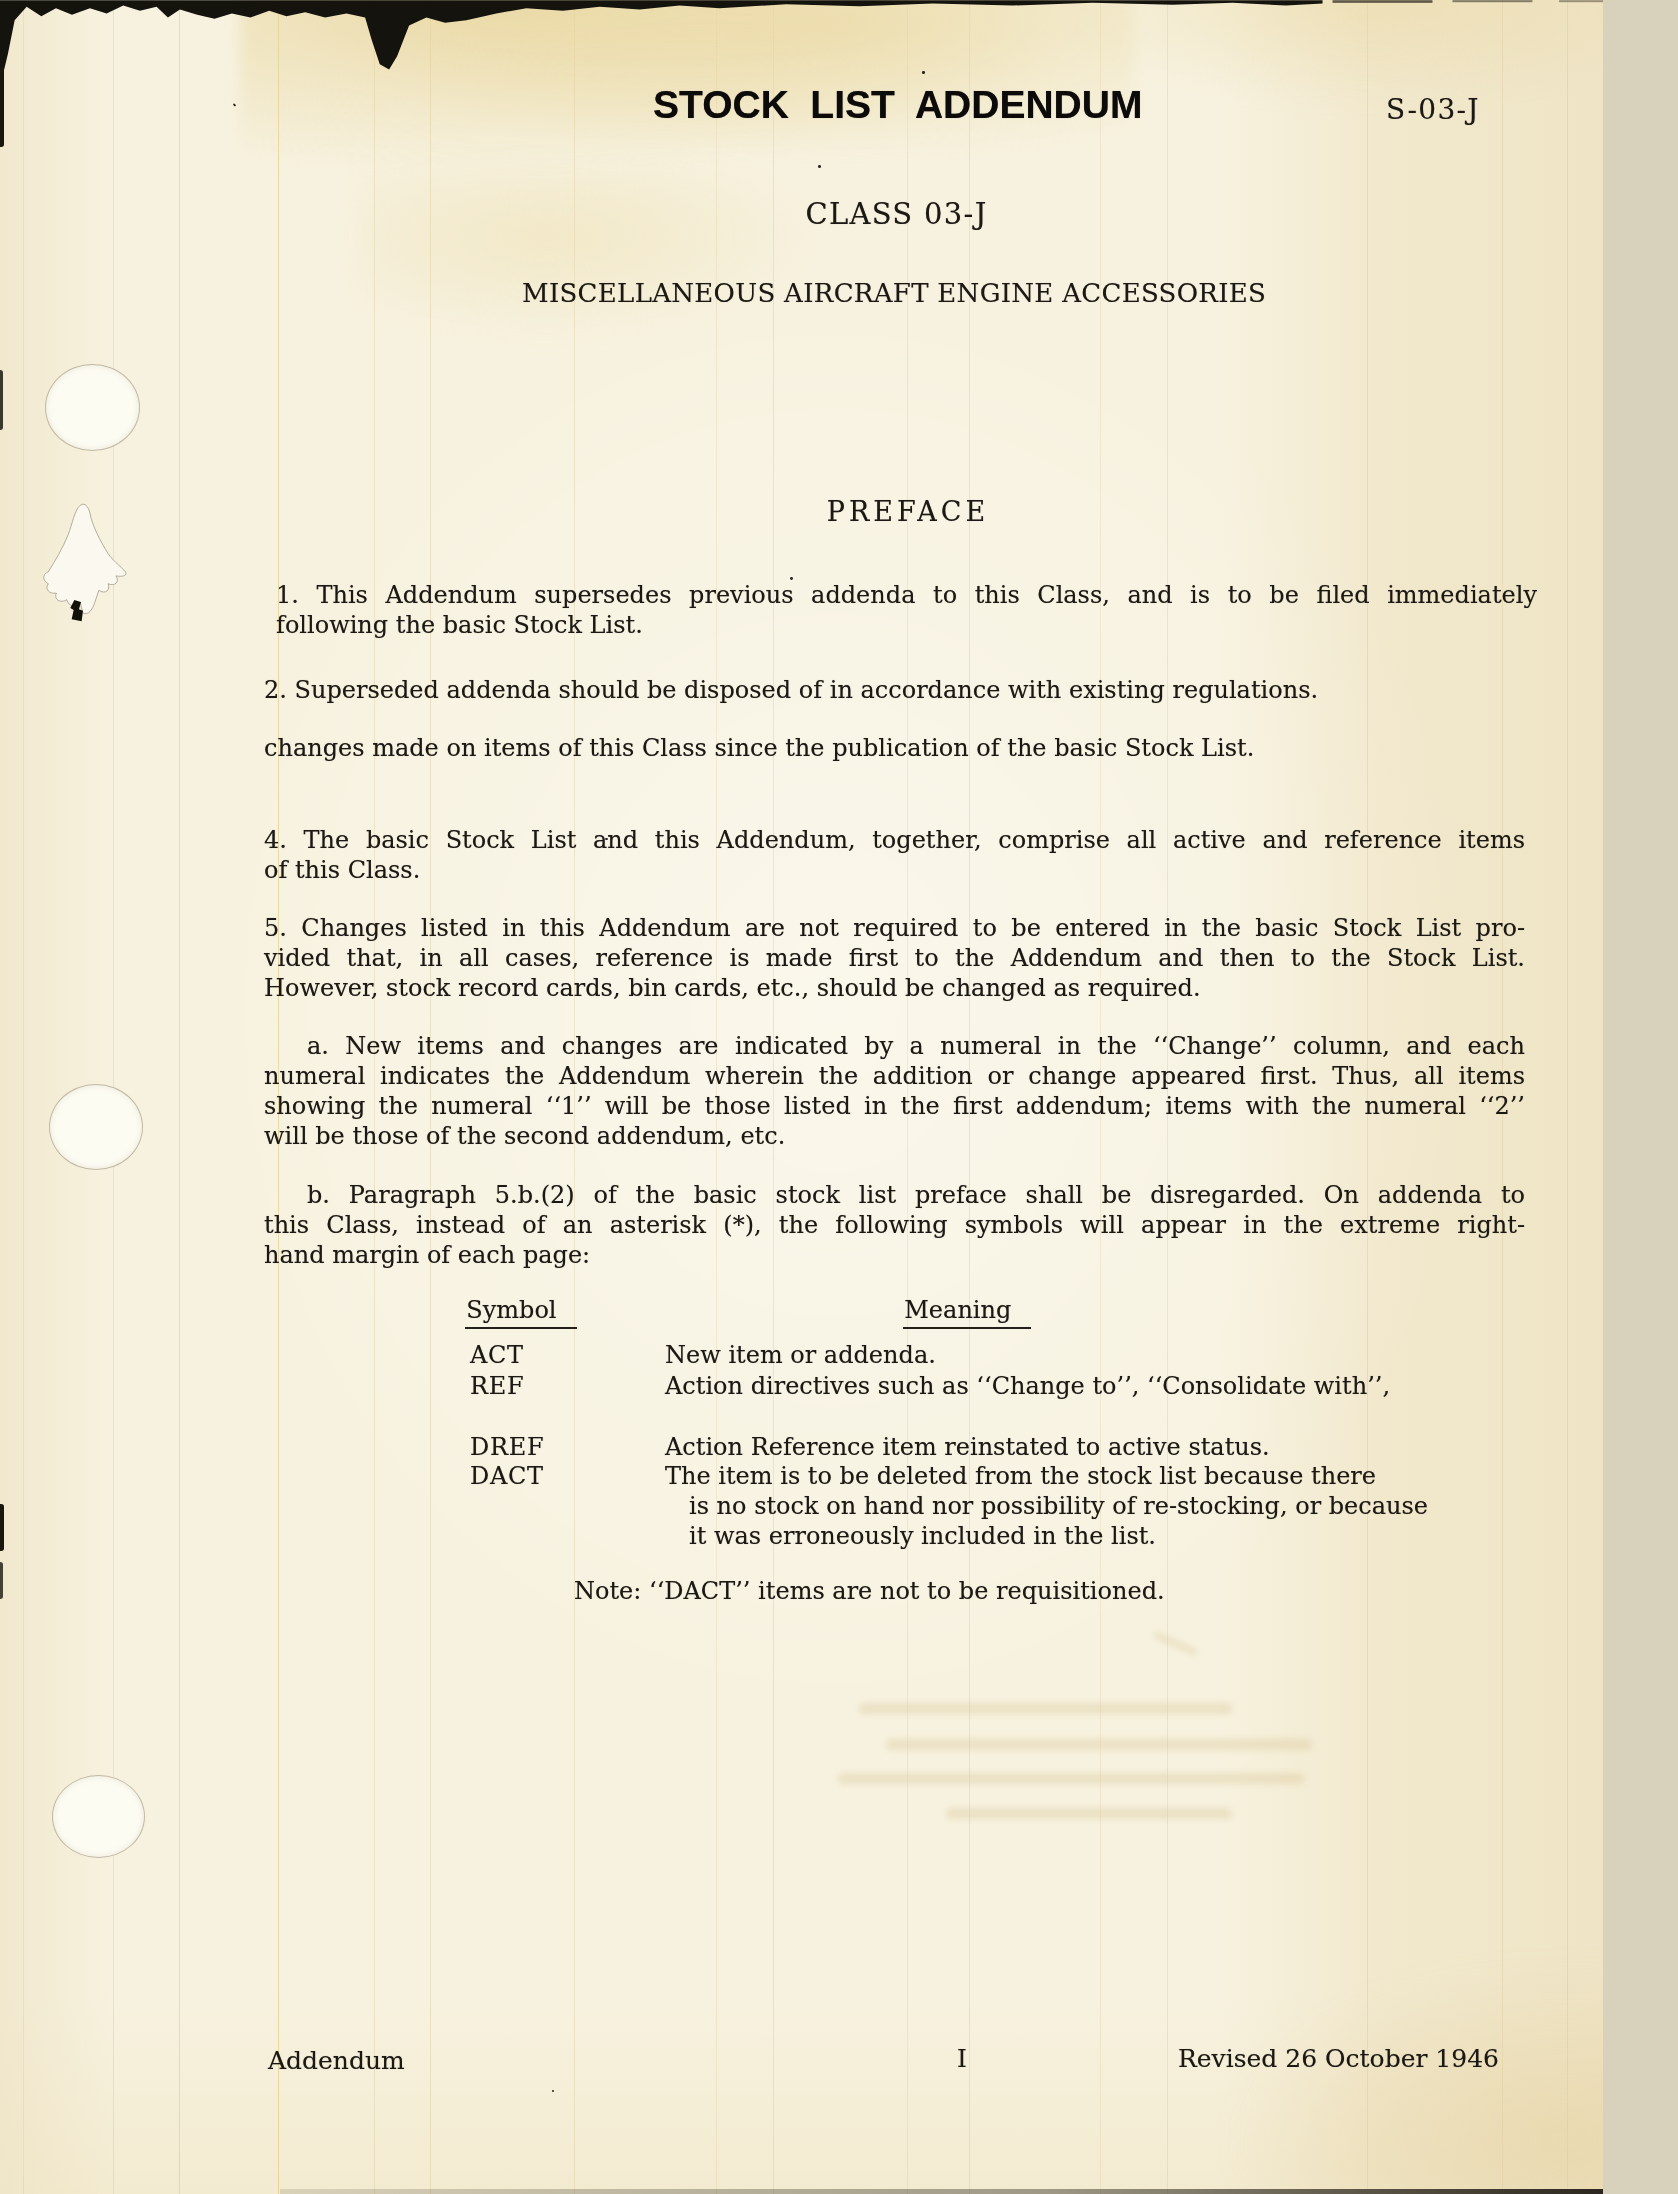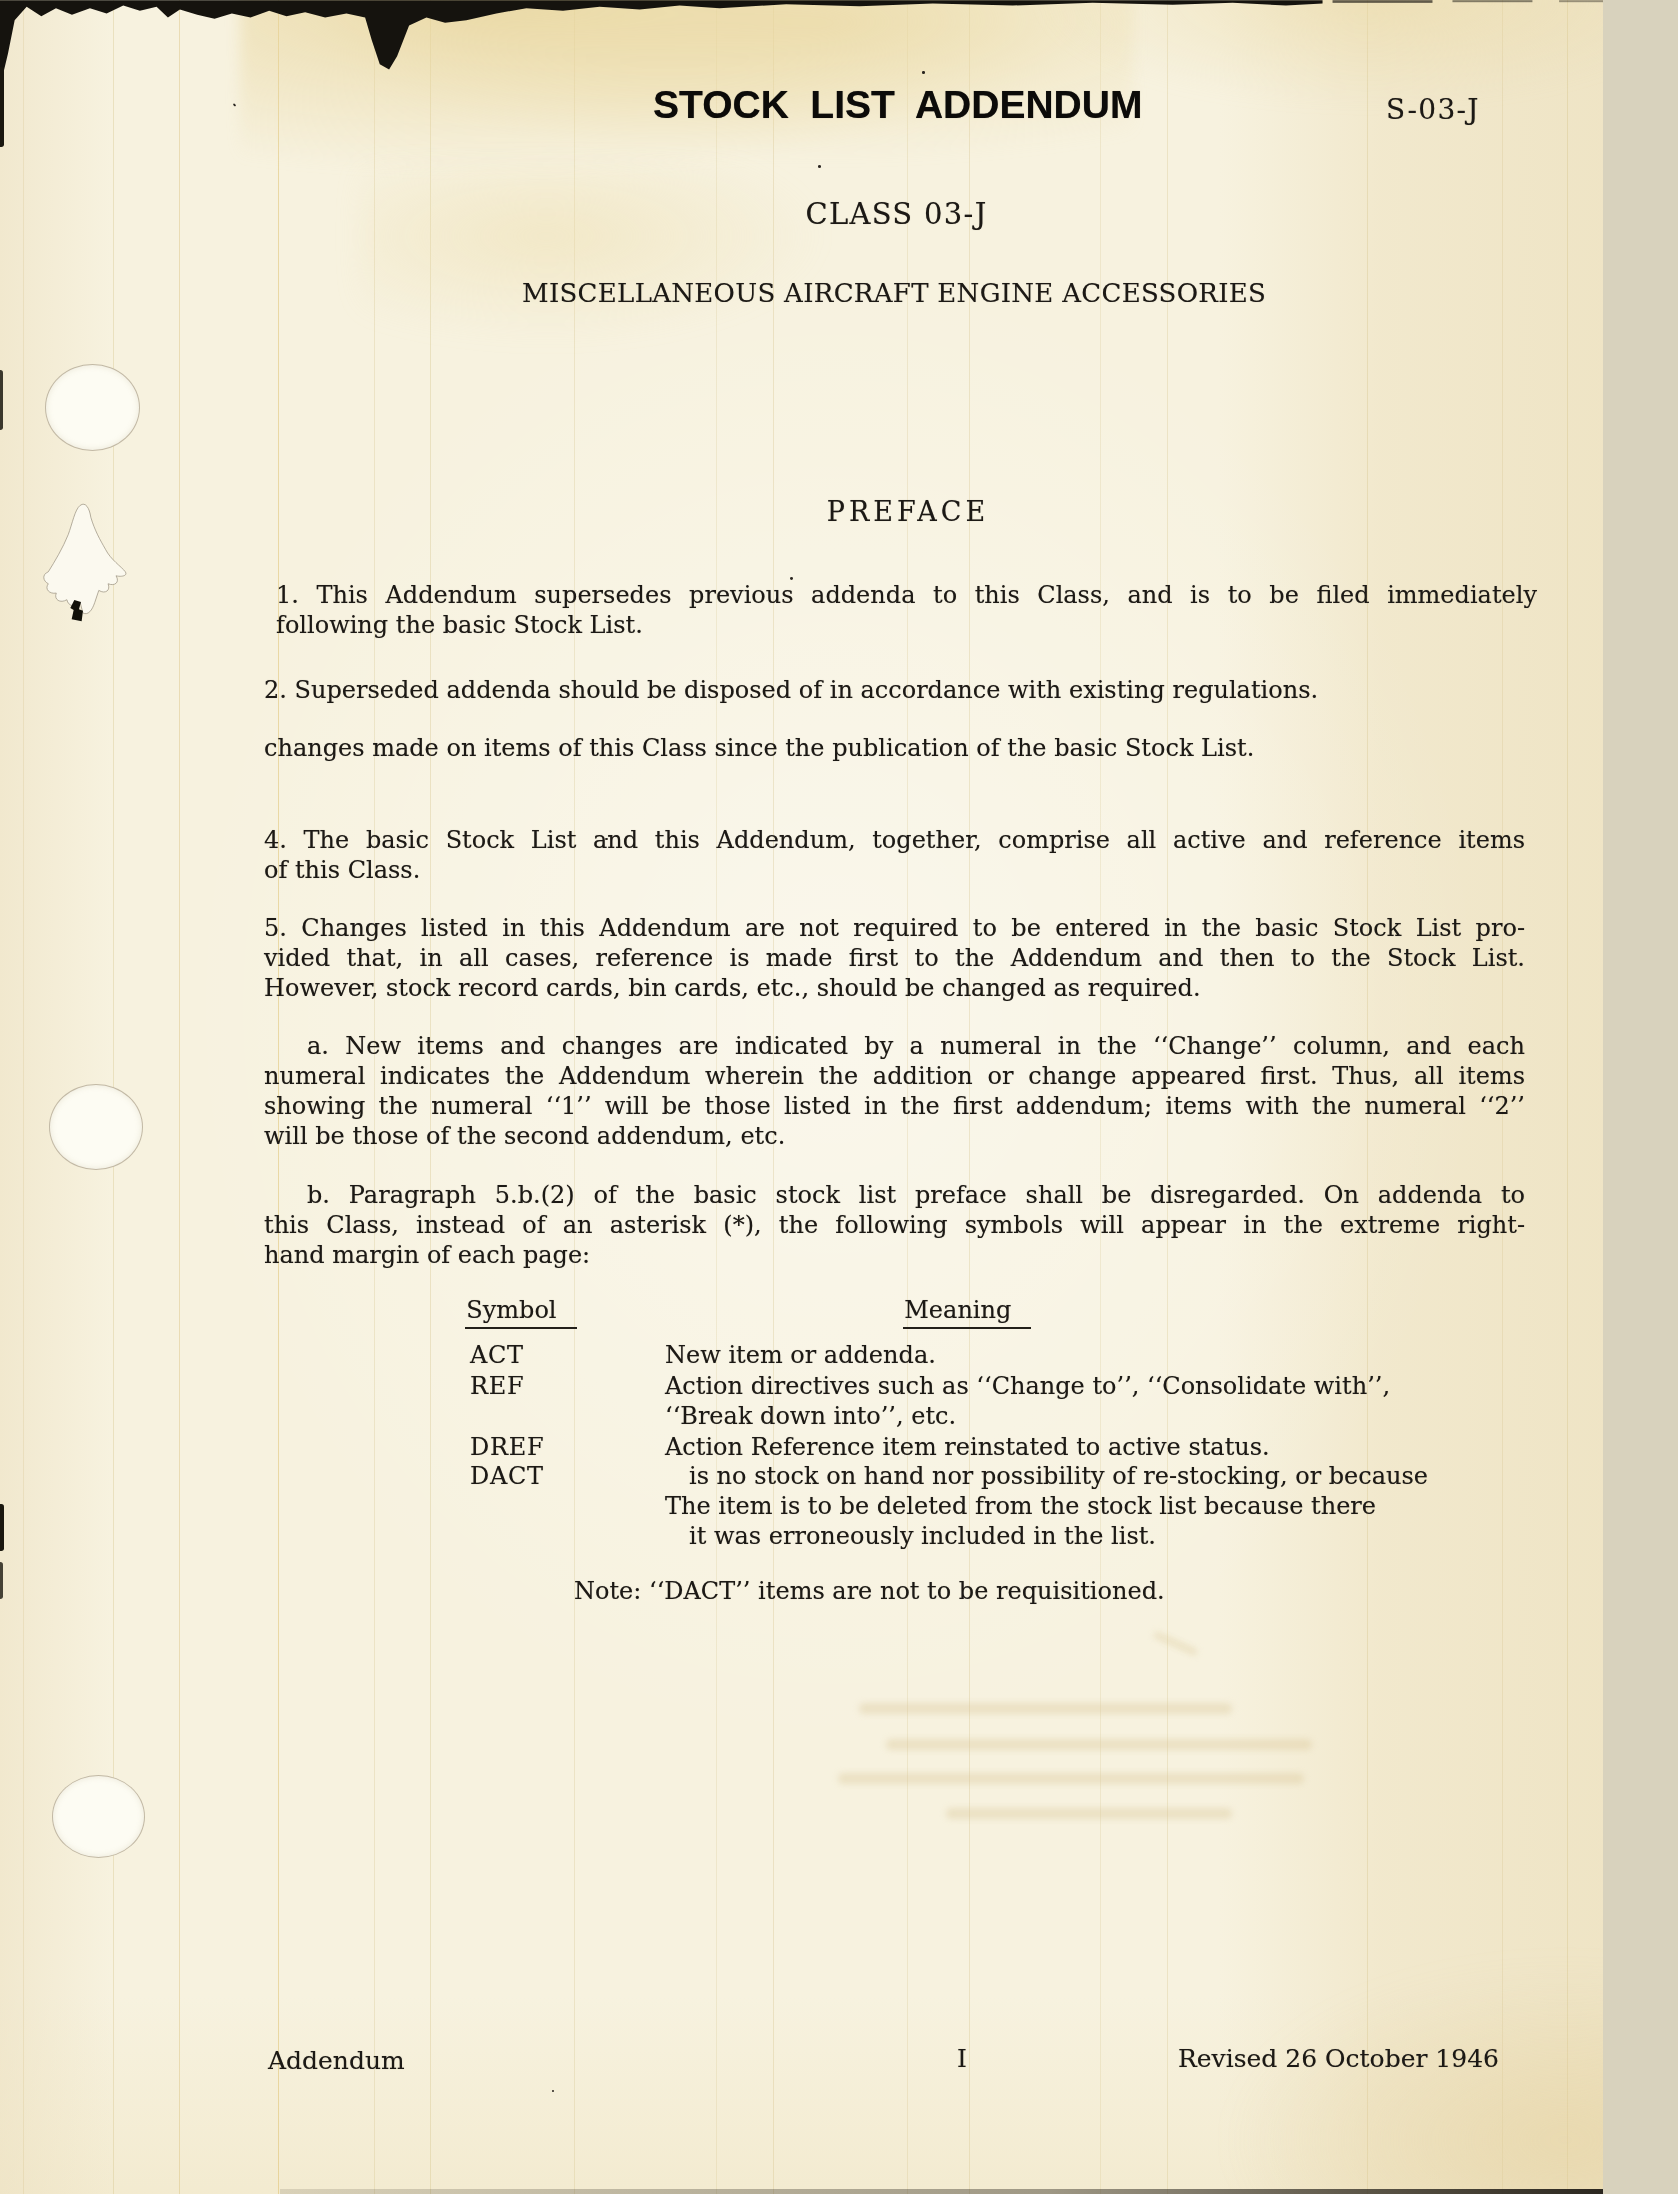--- a/index.html
+++ b/index.html
@@ -154,34 +154,33 @@
   <div>
     <div class="abs ink sym" style="left:470px;top:1340px;">ACT</div>
     <div class="abs ink meaning-block no-just" style="left:665px;top:1340px;">
         <div class="tline">New item or addenda.</div>
       </div>
   </div>
   <div>
     <div class="abs ink sym" style="left:470px;top:1371px;">REF</div>
     <div class="abs ink meaning-block no-just" style="left:665px;top:1371px;">
         <div class="tline jfull">Action directives such as ‘‘Change to’’, ‘‘Consolidate with’’,</div>
-        <div class="tline">‘‘Break down into’’, etc.</div>
       </div>
   </div>
   <div>
     <div class="abs ink sym" style="left:470px;top:1432px;">DREF</div>
     <div class="abs ink meaning-block no-just" style="left:665px;top:1432px;">
         <div class="tline">Action Reference item reinstated to active status.</div>
       </div>
   </div>
   <div>
     <div class="abs ink sym" style="left:470px;top:1461px;">DACT</div>
     <div class="abs ink meaning-block no-just" style="left:665px;top:1461px;">
+        <div class="tline jfull">The item is to be deleted from the stock list because there</div>
         <div class="tline jfull" style="padding-left: 24px;">is no stock on hand nor possibility of re-stocking, or because</div>
-        <div class="tline jfull">The item is to be deleted from the stock list because there</div>
         <div class="tline" style="padding-left: 24px;">it was erroneously included in the list.</div>
       </div>
   </div>
 
   <div class="abs ink note-line" style="left:574px;top:1576px;">Note:  ‘‘DACT’’ items are not to be requisitioned.</div>
 
   <div class="abs ink footer-text" style="left:268px;top:2046px;">Addendum</div>
   <div class="abs ink footer-text" style="left:957px;top:2044px;">I</div>
   <div class="abs ink footer-text" style="left:1178px;top:2044px;">Revised 26 October 1946</div>
 

